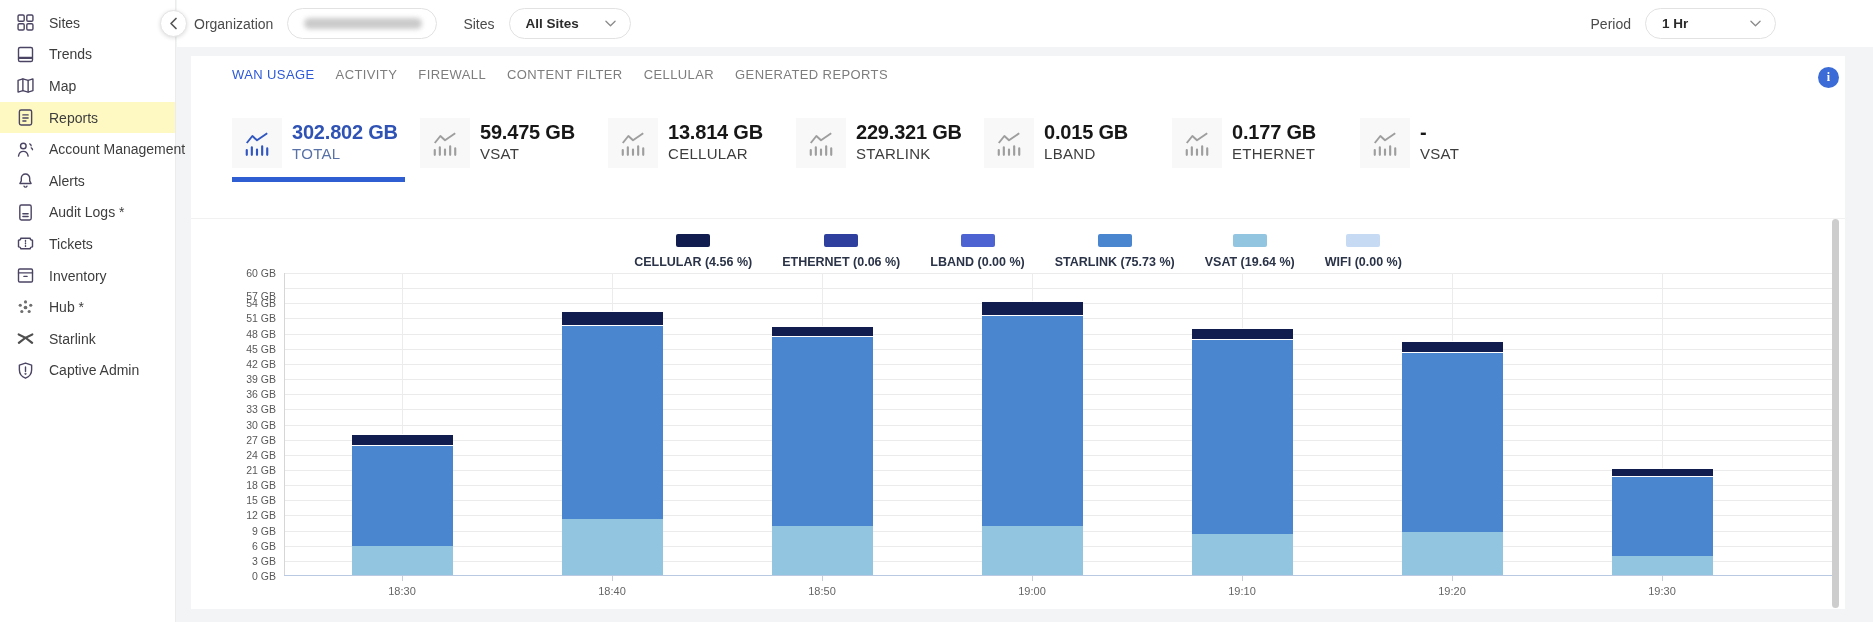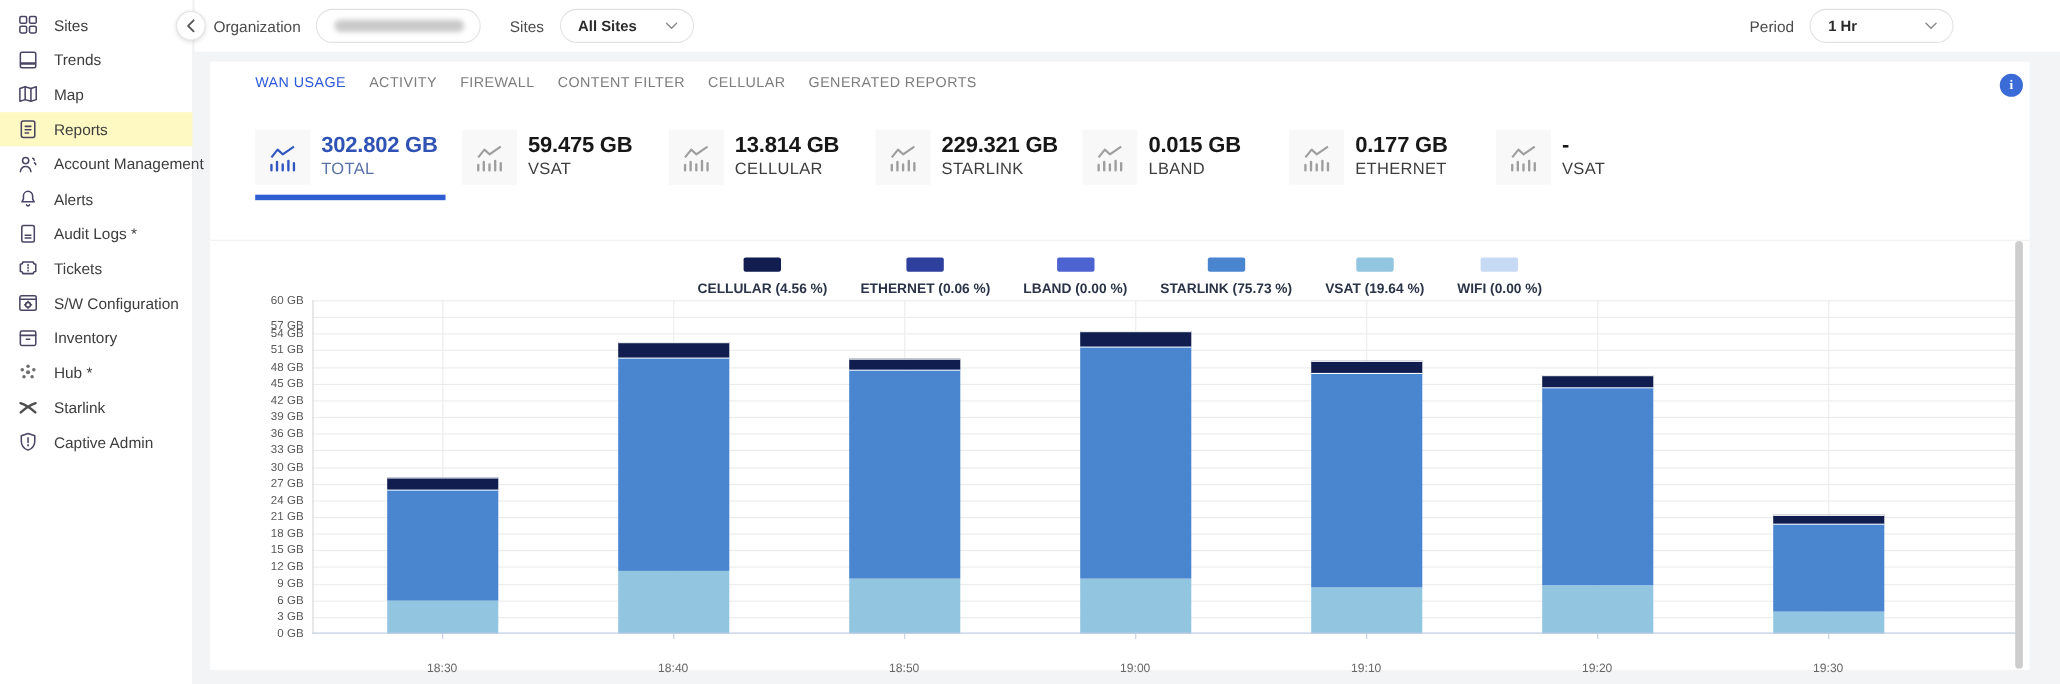--- a/index.html
+++ b/index.html
@@ -77,21 +77,21 @@
   .chart-card { position:absolute; left:0; top:162px; width:1654px; height:391px; border-top:1px solid #f1f1f1; }
   .legend { position:absolute; top:15px; left:0; width:100%; display:flex; justify-content:center; gap:30px; }
   .legend-item { display:flex; align-items:center; gap:8px; font-size:12.5px; font-weight:bold; color:#2a3347; cursor:pointer; white-space:nowrap;flex-direction:column; }
   .legend-swatch { width:34px; height:13px; border-radius:2px; }
   .plot { position:absolute; left:93px; top:54px; width:1549px; height:303px; }
   .gl-h { position:absolute; left:0; width:1549px; height:1px; background:#ebebeb; }
   .gl-v { position:absolute; top:0; width:1px; height:303px; background:#ececec; }
   .axis-y { position:absolute; left:0; top:0; width:1px; height:303px; background:#d6d6d6; }
   .axis-x { position:absolute; left:0; top:302px; width:1549px; height:1px; background:#b9c9e2; }
   .ylab { position:absolute; left:-82px; width:74px; text-align:right; font-size:10.5px; color:#585858; }
-  .xlab { position:absolute; top:329px; font-size:11px; color:#666; transform:translateX(-50%); white-space:nowrap; }
+  .xlab { position:absolute; top:312px; font-size:11px; color:#666; transform:translateX(-50%); white-space:nowrap; }
   .xtick { position:absolute; top:303px; width:1px; height:5px; background:#c4cede; }
   .bar-seg { position:absolute; width:101px; }
   .vscrollbar { position:absolute; left:1641px; top:163px; width:7px; height:389px; background:#cdcdcd; border-radius:4px; cursor:pointer; }
 </style>
 </head>
 <body>
 
 <div class="app">
 
   <aside class="sidebar">
@@ -180,33 +180,20 @@
         <div class="side-item">
           <span class="side-icon">
             <svg width="21" height="21" viewBox="0 0 24 24">
               <g fill="none" stroke="#4b4463" stroke-width="1.6" stroke-linecap="round" stroke-linejoin="round">
                 <path d="M4 8.2c1.6 0 2.6-1 2.6-2.2h10.8c0 1.2 1 2.2 2.6 2.2v7.6c-1.6 0-2.6 1-2.6 2.2H6.6c0-1.2-1-2.2-2.6-2.2Z"></path>
                 <path d="M12 8.6v.9M12 11.5v.9M12 14.4v.9"></path>
               </g>
             </svg>
           </span>
           <span class="side-label">Tickets</span>
-        </div>
-        <div class="side-item">
-          <span class="side-icon">
-            <svg width="21" height="21" viewBox="0 0 24 24">
-              <g fill="none" stroke="#4b4463" stroke-width="1.6" stroke-linecap="round" stroke-linejoin="round">
-                <rect x="3.5" y="4.5" width="17" height="15" rx="1.8"></rect>
-                <path d="M3.5 8h17"></path>
-                <circle cx="12" cy="13.8" r="2.5"></circle>
-                <path d="M12 10.2v1M12 16.4v1M8.4 13.8h1M14.6 13.8h1"></path>
-              </g>
-            </svg>
-          </span>
-          <span class="side-label">S/W Configuration</span>
         </div>
         <div class="side-item">
           <span class="side-icon">
             <svg width="21" height="21" viewBox="0 0 24 24">
               <g fill="none" stroke="#4b4463" stroke-width="1.6" stroke-linecap="round" stroke-linejoin="round">
                 <rect x="4" y="4.5" width="16" height="15" rx="1.4"></rect>
                 <path d="M4 9h16M10.2 13h3.6"></path>
               </g>
             </svg>
           </span>

